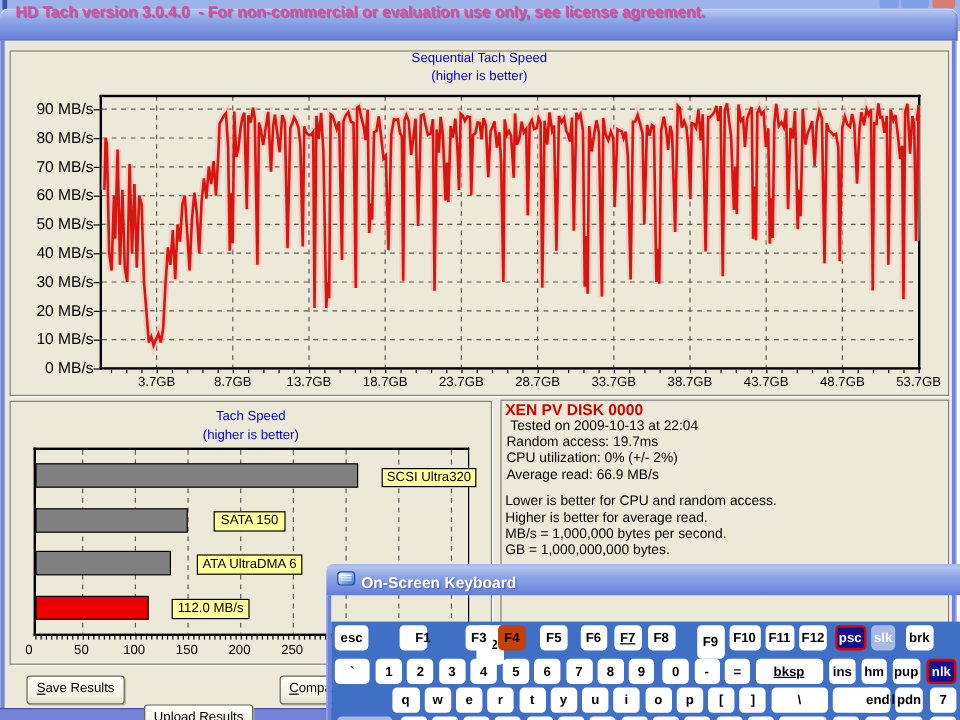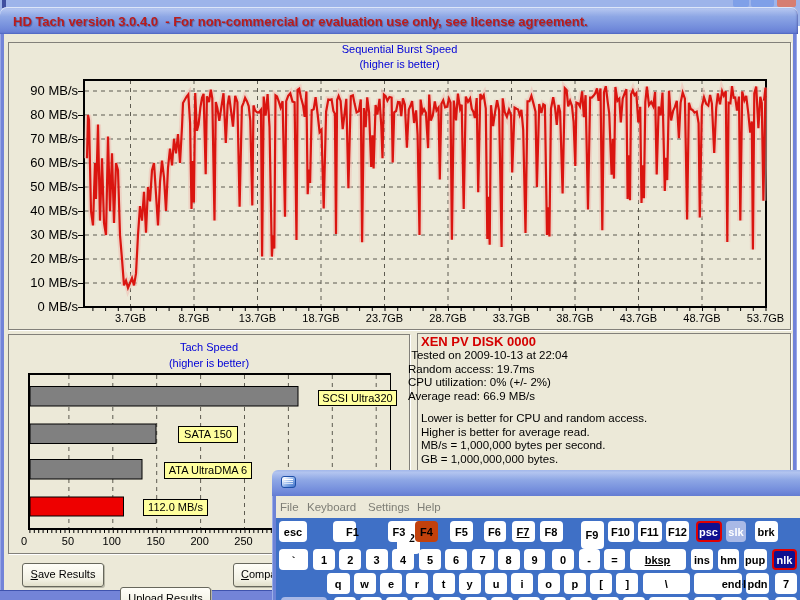--- a/index.html
+++ b/index.html
@@ -10,34 +10,34 @@
 <body>
 
 <div class="abs" style="left:0;top:0;width:800px;height:26px;background:#9db4ea;"></div>
 <div class="abs" style="left:2px;top:0;width:4px;height:8px;background:#4050a0;"></div>
 <div class="abs" style="left:733px;top:0;width:16px;height:7px;background:#7fa0e8;border-radius:0 0 2px 2px;"></div>
 <div class="abs" style="left:751px;top:0;width:23px;height:7px;background:#7fa0e8;border-radius:0 0 2px 2px;"></div>
 <div class="abs" style="left:777px;top:0;width:19px;height:7px;background:#d67e72;border-radius:0 0 2px 2px;"></div>
 <div class="abs" style="left:797px;top:26px;width:3px;height:574px;background:#ffffff;"></div>
 
 <div class="abs" style="left:0;top:7px;width:798px;height:27px;border-radius:7px 7px 0 0;background:linear-gradient(#a2b7ea 0%,#b2c4ef 8%,#8ea7e5 35%,#7c96df 62%,#7089da 82%,#687fd5 93%,#5066c2 100%);box-shadow:inset 0 1px 0 rgba(240,246,255,.75), inset -2px 0 2px -1px rgba(60,70,150,.55);"></div>
-<div class="abs" style="left:13px;top:14px;font:bold 13px 'Liberation Sans',sans-serif;color:#b91c1c;text-shadow:1px 1px 1px rgba(40,60,130,.55);">HD Tach version 3.0.4.0&nbsp; - For non-commercial or evaluation use only, see license agreement.</div>
+<div class="abs" style="left:13px;top:2px;font:bold 13px 'Liberation Sans',sans-serif;color:#ec4899;text-shadow:1px 1px 1px rgba(40,60,130,.55);">HD Tach version 3.0.4.0&nbsp; - For non-commercial or evaluation use only, see license agreement.</div>
 
 <div class="abs" style="left:0;top:34px;width:4px;height:557px;background:#7283d8;border-left:1px solid #98a6e6;"></div>
 <div class="abs" style="left:793px;top:34px;width:4px;height:557px;background:#7283d8;border-right:1px solid #98a6e6;"></div>
 
 <div class="abs" style="left:4px;top:34px;width:789px;height:557px;background:#ece9d8;"></div>
 
 <div class="abs" style="left:0;top:590px;width:797px;height:10px;background:#7384d8;border-top:1px solid #3f53ae;"></div>
 
 <div class="abs etched" style="left:8px;top:42px;width:783px;height:288px;"></div>
 <div class="abs etched" style="left:8px;top:334px;width:402px;height:220px;"></div>
 <div class="abs etched" style="left:417px;top:333px;width:374px;height:221px;"></div>
 
-<div class="abs" style="left:8px;top:43px;width:783px;text-align:center;font:11px 'Liberation Sans',sans-serif;color:#0000d6;">Sequential Burst Speed</div>
+<div class="abs" style="left:8px;top:43px;width:783px;text-align:center;font:11px 'Liberation Sans',sans-serif;color:#0000d6;">Sequential Tach Speed</div>
 <div class="abs" style="left:8px;top:58px;width:783px;text-align:center;font:11px 'Liberation Sans',sans-serif;color:#0000d6;">(higher is better)</div>
 <svg width="783" height="288" style="position:absolute;left:8px;top:42px">
 <line x1="77" y1="49" x2="758" y2="49" stroke="#5d5b50" stroke-width="1" stroke-dasharray="4,4"></line>
 <line x1="77" y1="73" x2="758" y2="73" stroke="#5d5b50" stroke-width="1" stroke-dasharray="4,4"></line>
 <line x1="77" y1="97" x2="758" y2="97" stroke="#5d5b50" stroke-width="1" stroke-dasharray="4,4"></line>
 <line x1="77" y1="121" x2="758" y2="121" stroke="#5d5b50" stroke-width="1" stroke-dasharray="4,4"></line>
 <line x1="77" y1="145" x2="758" y2="145" stroke="#5d5b50" stroke-width="1" stroke-dasharray="4,4"></line>
 <line x1="77" y1="169" x2="758" y2="169" stroke="#5d5b50" stroke-width="1" stroke-dasharray="4,4"></line>
 <line x1="77" y1="193" x2="758" y2="193" stroke="#5d5b50" stroke-width="1" stroke-dasharray="4,4"></line>
 <line x1="77" y1="217" x2="758" y2="217" stroke="#5d5b50" stroke-width="1" stroke-dasharray="4,4"></line>
@@ -255,40 +255,35 @@
 <text x="191.6" y="211" font-family="Liberation Sans, sans-serif" font-size="11" fill="#000" text-anchor="middle">200</text>
 <text x="235.5" y="211" font-family="Liberation Sans, sans-serif" font-size="11" fill="#000" text-anchor="middle">250</text>
 <text x="279.4" y="211" font-family="Liberation Sans, sans-serif" font-size="11" fill="#000" text-anchor="middle">300</text>
 </svg>
 <div style="position:absolute;left:318px;top:390px;width:79px;height:16px;background:#ffff9e;border:1px solid #000;box-sizing:border-box;font:11px 'Liberation Sans',sans-serif;text-align:center;line-height:14px;color:#000;">SCSI Ultra320</div>
 <div style="position:absolute;left:178px;top:426px;width:60px;height:17px;background:#ffff9e;border:1px solid #000;box-sizing:border-box;font:11px 'Liberation Sans',sans-serif;text-align:center;line-height:15px;color:#000;">SATA 150</div>
 <div style="position:absolute;left:164px;top:462px;width:88px;height:17px;background:#ffff9e;border:1px solid #000;box-sizing:border-box;font:11px 'Liberation Sans',sans-serif;text-align:center;line-height:15px;color:#000;">ATA UltraDMA 6</div>
 <div style="position:absolute;left:143px;top:499px;width:65px;height:17px;background:#ffff9e;border:1px solid #000;box-sizing:border-box;font:11px 'Liberation Sans',sans-serif;text-align:center;line-height:15px;color:#000;">112.0 MB/s</div>
 
 <div class="abs" style="left:421px;top:334px;font:bold 13px 'Liberation Sans',sans-serif;color:#d40000;">XEN PV DISK 0000</div>
-<div class="abs" style="left:408px;top:349px;font:11.5px 'Liberation Sans',sans-serif;color:#000;line-height:13.7px;">&nbsp;Tested on 2009-10-13 at 22:04<br>Random access: 19.7ms<br>CPU utilization: 0% (+/- 2%)<br>Average read: 66.9 MB/s</div>
+<div class="abs" style="left:422px;top:349px;font:11.5px 'Liberation Sans',sans-serif;color:#000;line-height:13.7px;">&nbsp;Tested on 2009-10-13 at 22:04<br>Random access: 19.7ms<br>CPU utilization: 0% (+/- 2%)<br>Average read: 66.9 MB/s</div>
 <div class="abs" style="left:421px;top:412px;font:11.5px 'Liberation Sans',sans-serif;color:#000;line-height:13.7px;">Lower is better for CPU and random access.<br>Higher is better for average read.<br>MB/s = 1,000,000 bytes per second.<br>GB = 1,000,000,000 bytes.</div>
 
 <div class="btn" style="left:22px;top:563px;width:82px;"><u>S</u>ave Results</div>
 <div class="btn" style="left:120px;top:587px;width:91px;"><u>U</u>pload Results</div>
 <div class="btn" style="left:233px;top:563px;width:96px;text-align:left;padding-left:7px;overflow:hidden;white-space:nowrap;"><u>C</u>ompare Results</div>
 
 <div class="abs" style="left:272px;top:470px;width:528px;height:130px;">
   <div class="abs" style="left:0;top:0;width:528px;height:26px;border-radius:6px 0 0 0;background:linear-gradient(#a2b7ea 0%,#b2c4ef 10%,#8ea7e5 38%,#7c96df 65%,#7089da 84%,#647cd2 100%);"></div>
   <div class="abs" style="left:9px;top:6px;width:15px;height:12px;background:linear-gradient(140deg,#f4f8ff 15%,#7ea6e4 60%,#4272c8);border:1px solid #1d4fa8;border-radius:3px;">
     <div style="position:absolute;left:2px;top:2px;width:9px;height:1px;background:#fff;"></div>
     <div style="position:absolute;left:2px;top:4px;width:9px;height:1px;background:#e8f0fc;"></div>
     <div style="position:absolute;left:2px;top:6px;width:9px;height:1px;background:#d0e0f8;"></div>
   </div>
-  <div class="abs" style="left:4px;top:26px;width:524px;height:22px;background:#ece9d8;font:11.5px 'Liberation Sans',sans-serif;color:#7e7e76;">
-    <span style="position:absolute;left:4px;top:5px;">File</span>
-    <span style="position:absolute;left:31px;top:5px;">Keyboard</span>
-    <span style="position:absolute;left:92px;top:5px;">Settings</span>
-    <span style="position:absolute;left:141px;top:5px;">Help</span>
-  </div>
+  <div class="abs" style="left:29px;top:8px;font:bold 13px 'Liberation Sans',sans-serif;color:#ffffff;text-shadow:1px 1px 1px rgba(40,60,130,.5);">On-Screen Keyboard</div>
   <div class="abs" style="left:4px;top:48px;width:524px;height:82px;background:#3f70c6;"></div>
   <div class="abs" style="left:0;top:26px;width:4px;height:104px;background:#6d83d6;border-left:1px solid #9caee8;"></div>
 </div>
 <div style="position:absolute;left:279px;top:521px;width:28px;height:21px;border-radius:4px;box-sizing:border-box;background:#fff;color:#000;font:bold 11px 'Liberation Sans',sans-serif;display:flex;align-items:center;justify-content:center;">esc</div>
 <div style="position:absolute;left:333px;top:521px;width:23px;height:21px;border-radius:4px;box-sizing:border-box;background:#fff;color:#000;font:bold 11px 'Liberation Sans',sans-serif;display:flex;align-items:center;justify-content:center;padding-left:16px;">F1</div>
 <div style="position:absolute;left:377px;top:521px;width:23px;height:33px;border-radius:4px;box-sizing:border-box;background:#fff;color:#000;font:bold 11px 'Liberation Sans',sans-serif;display:flex;align-items:center;justify-content:center;margin-left:20px;">F2</div>
 <div style="position:absolute;left:387.5px;top:521px;width:23px;height:21px;border-radius:4px;box-sizing:border-box;background:#fff;color:#000;font:bold 11px 'Liberation Sans',sans-serif;display:flex;align-items:center;justify-content:center;">F3</div>
 <div style="position:absolute;left:415px;top:521px;width:23px;height:21px;border-radius:4px;box-sizing:border-box;background:#c2410c;color:#000;font:bold 11px 'Liberation Sans',sans-serif;display:flex;align-items:center;justify-content:center;">F4</div>
 <div style="position:absolute;left:450px;top:521px;width:23px;height:21px;border-radius:4px;box-sizing:border-box;background:#fff;color:#000;font:bold 11px 'Liberation Sans',sans-serif;display:flex;align-items:center;justify-content:center;">F5</div>
 <div style="position:absolute;left:483.5px;top:521px;width:22px;height:21px;border-radius:4px;box-sizing:border-box;background:#fff;color:#000;font:bold 11px 'Liberation Sans',sans-serif;display:flex;align-items:center;justify-content:center;">F6</div>

